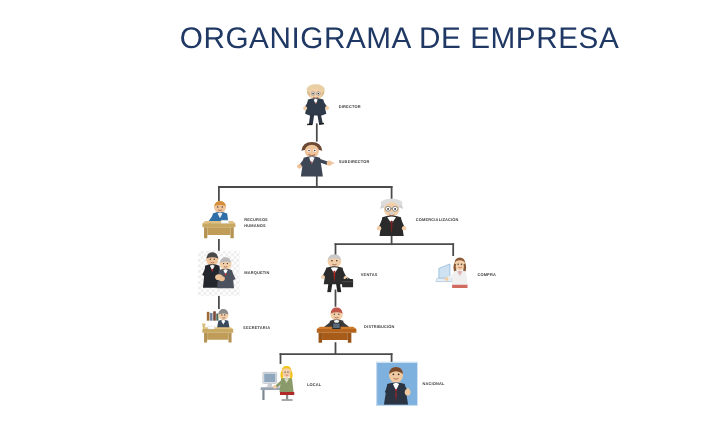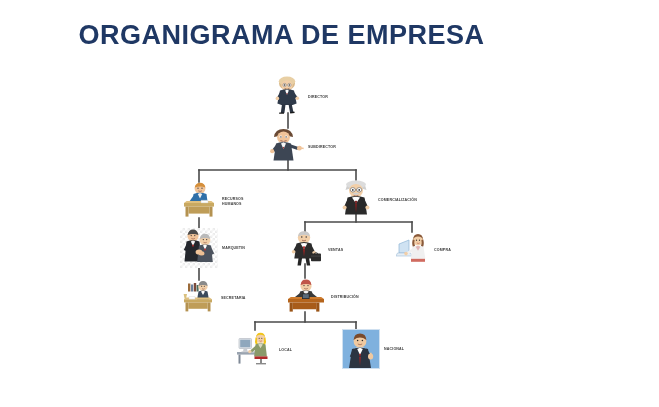--- a/index.html
+++ b/index.html
@@ -19,23 +19,23 @@
     height: 407px;
     background: #ffffff;
   }
 
   
   #chart-title {
     position: absolute;
     left: 0;
     top: 20px;
     width: 563px;
-    text-align: center;
+    text-align: right;
     font-size: 27px;
-    font-weight: bold;
+    font-weight: normal;
     letter-spacing: 0.5px;
     color: #1f3864;
     font-family: "Liberation Sans", sans-serif;
     white-space: nowrap;
   }
 
   
   #connectors {
     position: absolute;
     left: 0;

